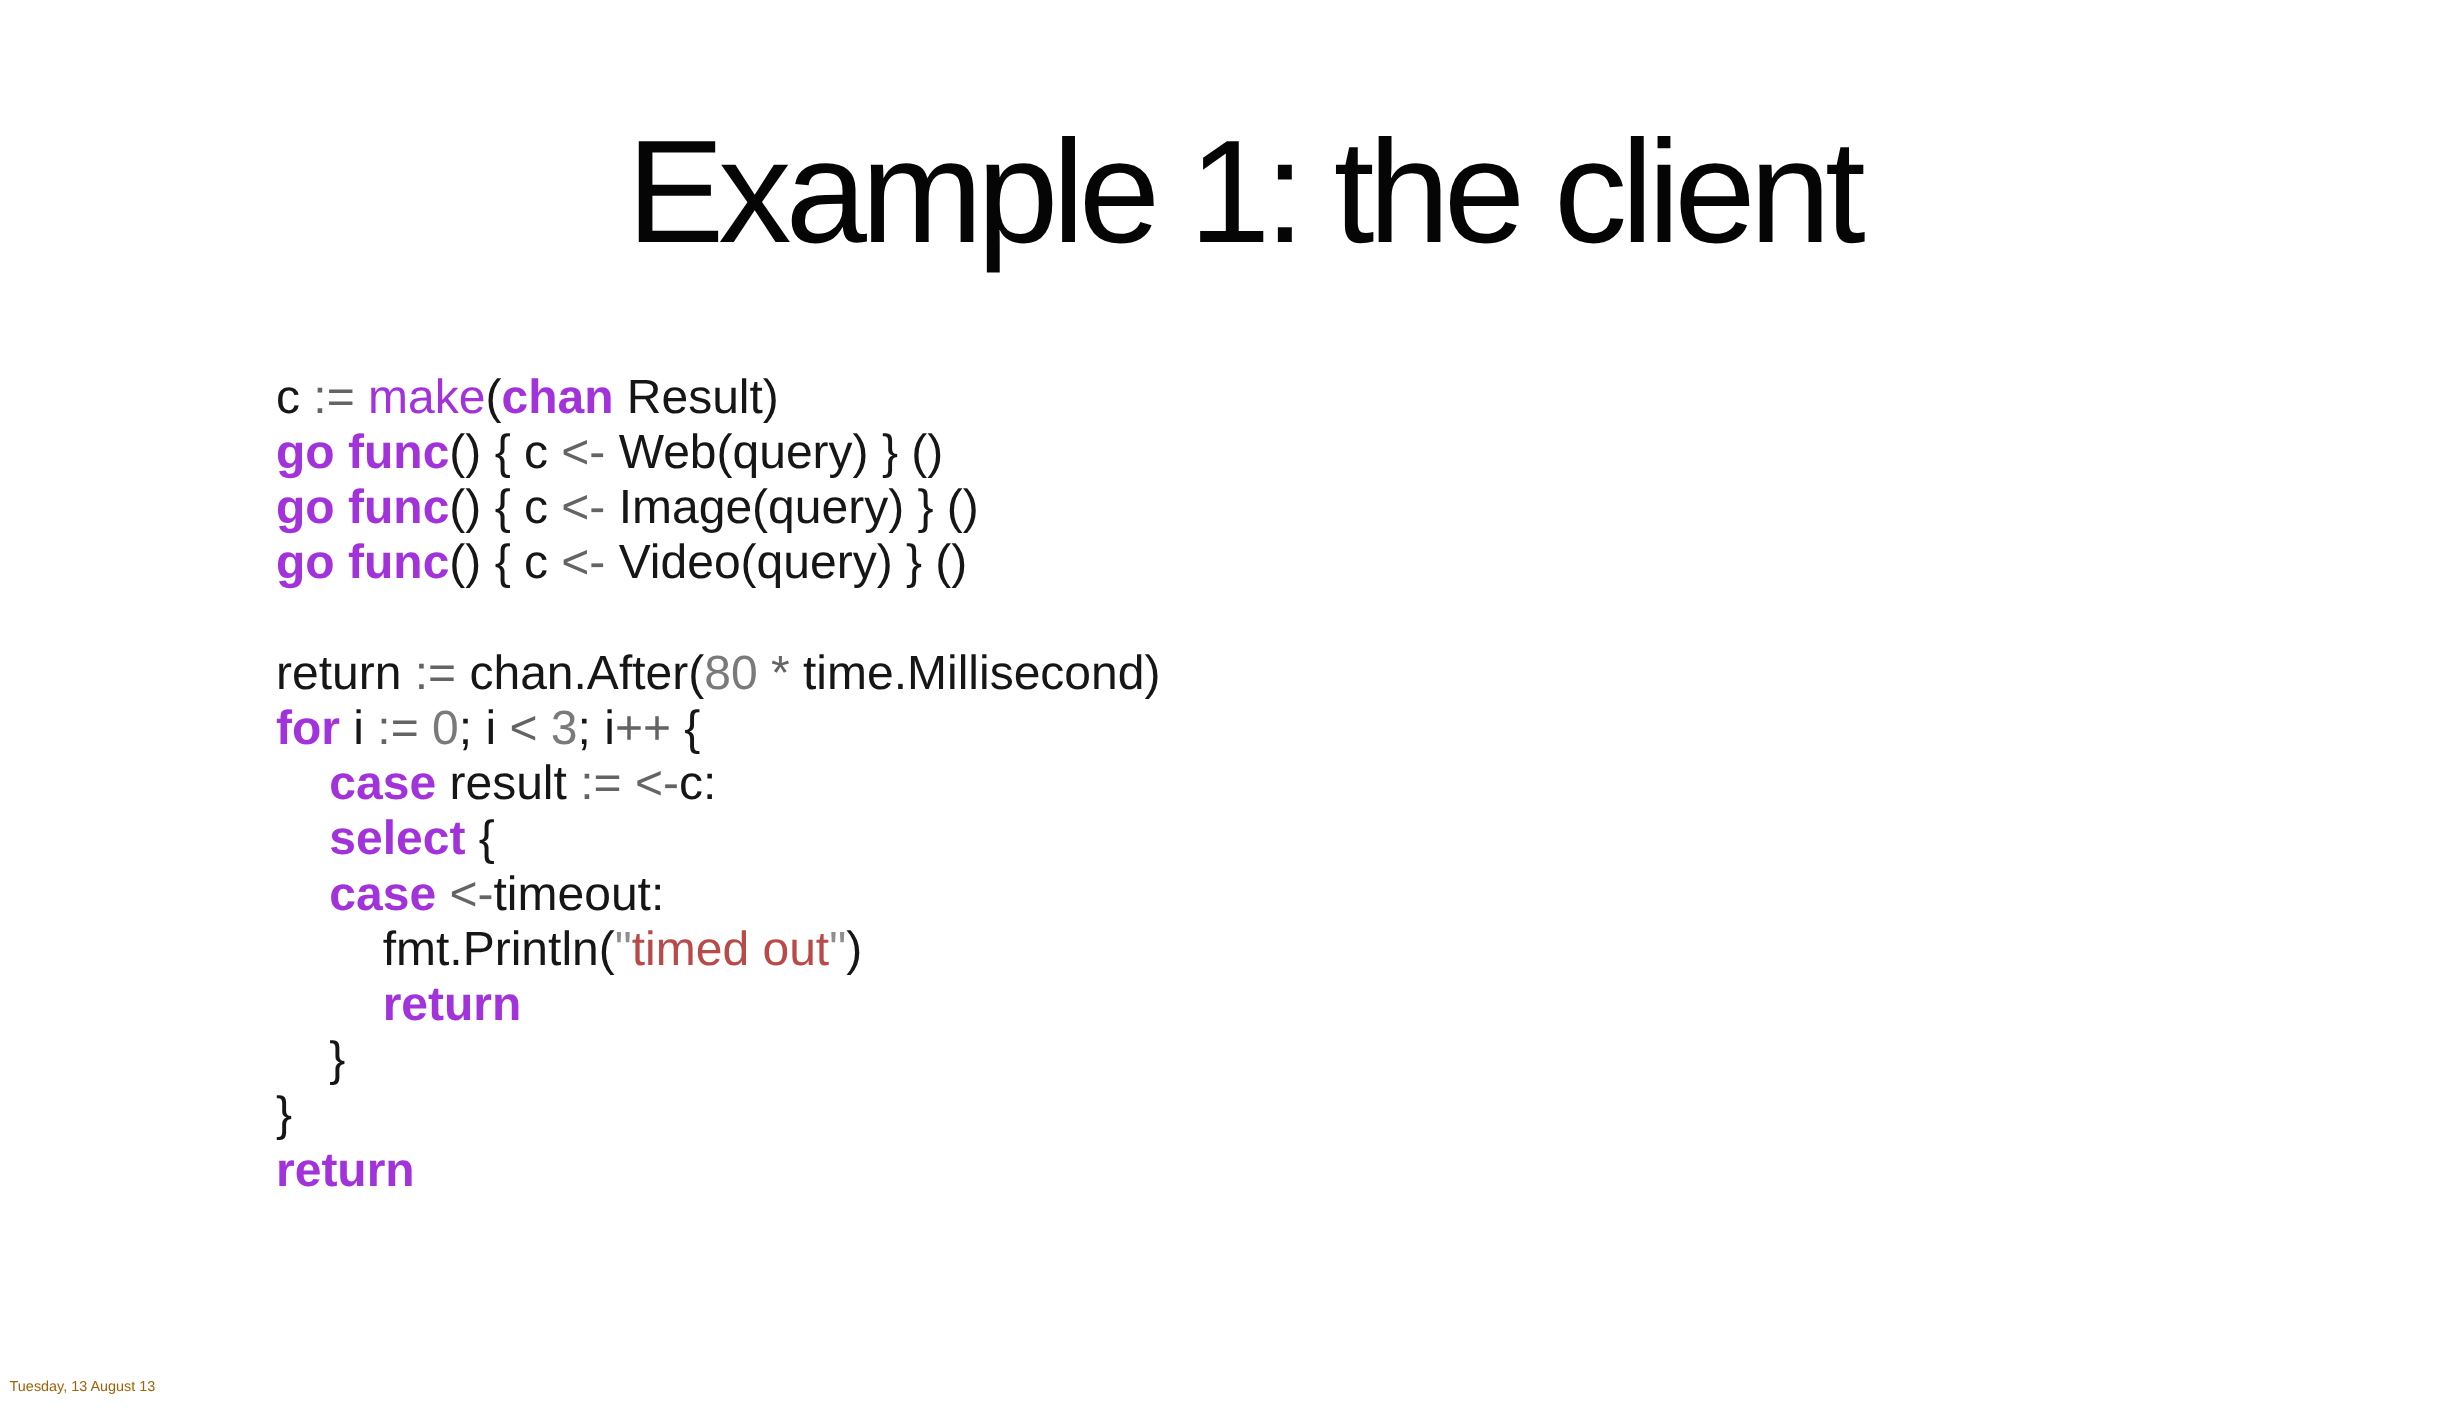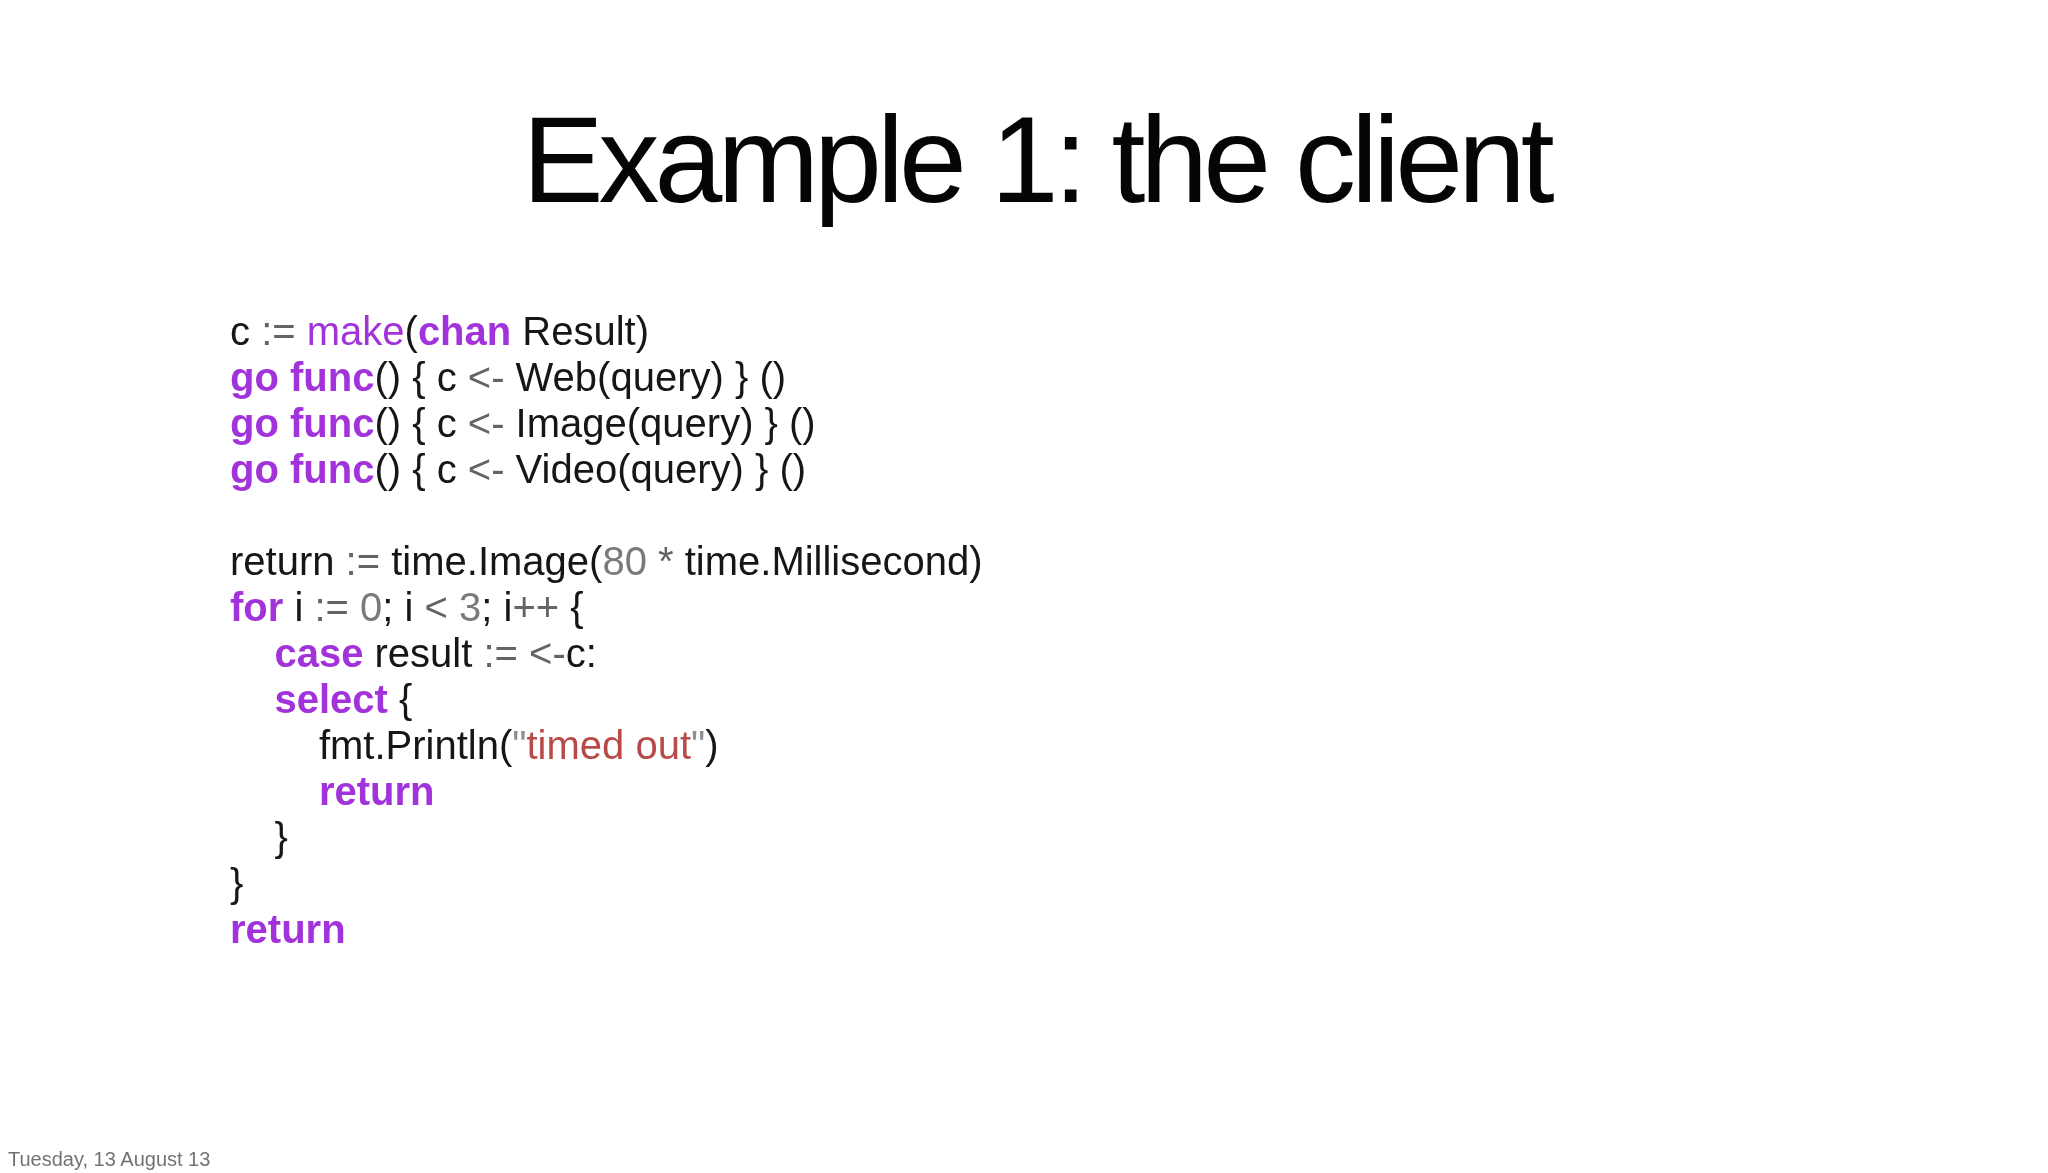--- a/index.html
+++ b/index.html
@@ -40,40 +40,41 @@
   .tok-builtin  { color: var(--builtin); }
   .tok-operator { color: var(--operator); }
   .tok-number   { color: var(--number); }
   .tok-string   { color: var(--string); margin-top: 22px; }
   .tok-quote    { color: var(--quote); }
   .slide-date {
     position: absolute;
     left: 8px;
     top: 1148px;
     font-family: "Liberation Sans", sans-serif;
-    font-size: 20px;
-    color: #737373;
+    font-size: 12px;
+    color: #a16207;
   }
 </style>
 </head>
 <body>
 
 <div class="slide">
   <h1 class="slide-title">Example 1: the client</h1>
 
   <div class="code-block">
       <div class="code-line"><span class="tok-plain">c </span><span class="tok-operator">:=</span><span class="tok-plain"> </span><span class="tok-builtin">make</span><span class="tok-plain">(</span><span class="tok-keyword">chan</span><span class="tok-plain"> Result)</span></div>
       <div class="code-line"><span class="tok-keyword">go</span><span class="tok-plain"> </span><span class="tok-keyword">func</span><span class="tok-plain">() { c </span><span class="tok-operator">&lt;-</span><span class="tok-plain"> Web(query) } ()</span></div>
       <div class="code-line"><span class="tok-keyword">go</span><span class="tok-plain"> </span><span class="tok-keyword">func</span><span class="tok-plain">() { c </span><span class="tok-operator">&lt;-</span><span class="tok-plain"> Image(query) } ()</span></div>
       <div class="code-line"><span class="tok-keyword">go</span><span class="tok-plain"> </span><span class="tok-keyword">func</span><span class="tok-plain">() { c </span><span class="tok-operator">&lt;-</span><span class="tok-plain"> Video(query) } ()</span></div>
       <div class="code-line"></div>
-      <div class="code-line"><span class="tok-plain">return </span><span class="tok-operator">:=</span><span class="tok-plain"> time.Image(</span><span class="tok-number">80</span><span class="tok-plain"> </span><span class="tok-operator">*</span><span class="tok-plain"> time.Millisecond)</span></div>
+      <div class="code-line"><span class="tok-plain">return </span><span class="tok-operator">:=</span><span class="tok-plain"> chan.After(</span><span class="tok-number">80</span><span class="tok-plain"> </span><span class="tok-operator">*</span><span class="tok-plain"> time.Millisecond)</span></div>
       <div class="code-line"><span class="tok-keyword">for</span><span class="tok-plain"> i </span><span class="tok-operator">:=</span><span class="tok-plain"> </span><span class="tok-number">0</span><span class="tok-plain">; i </span><span class="tok-operator">&lt;</span><span class="tok-plain"> </span><span class="tok-number">3</span><span class="tok-plain">; i</span><span class="tok-operator">++</span><span class="tok-plain"> {</span></div>
       <div class="code-line"><span class="tok-plain">    </span><span class="tok-keyword">case</span><span class="tok-plain"> result </span><span class="tok-operator">:=</span><span class="tok-plain"> </span><span class="tok-operator">&lt;-</span><span class="tok-plain">c:</span></div>
       <div class="code-line"><span class="tok-plain">    </span><span class="tok-keyword">select</span><span class="tok-plain"> {</span></div>
+      <div class="code-line"><span class="tok-plain">    </span><span class="tok-keyword">case</span><span class="tok-plain"> </span><span class="tok-operator">&lt;-</span><span class="tok-plain">timeout:</span></div>
       <div class="code-line"><span class="tok-plain">        fmt.Println(</span><span class="tok-quote">"</span><span class="tok-string">timed out</span><span class="tok-quote">"</span><span class="tok-plain">)</span></div>
       <div class="code-line"><span class="tok-plain">        </span><span class="tok-keyword">return</span></div>
       <div class="code-line"><span class="tok-plain">    }</span></div>
       <div class="code-line"><span class="tok-plain">}</span></div>
       <div class="code-line"><span class="tok-keyword">return</span></div>
     </div>
 
   <div class="slide-date">Tuesday, 13 August 13</div>
 </div>
 

